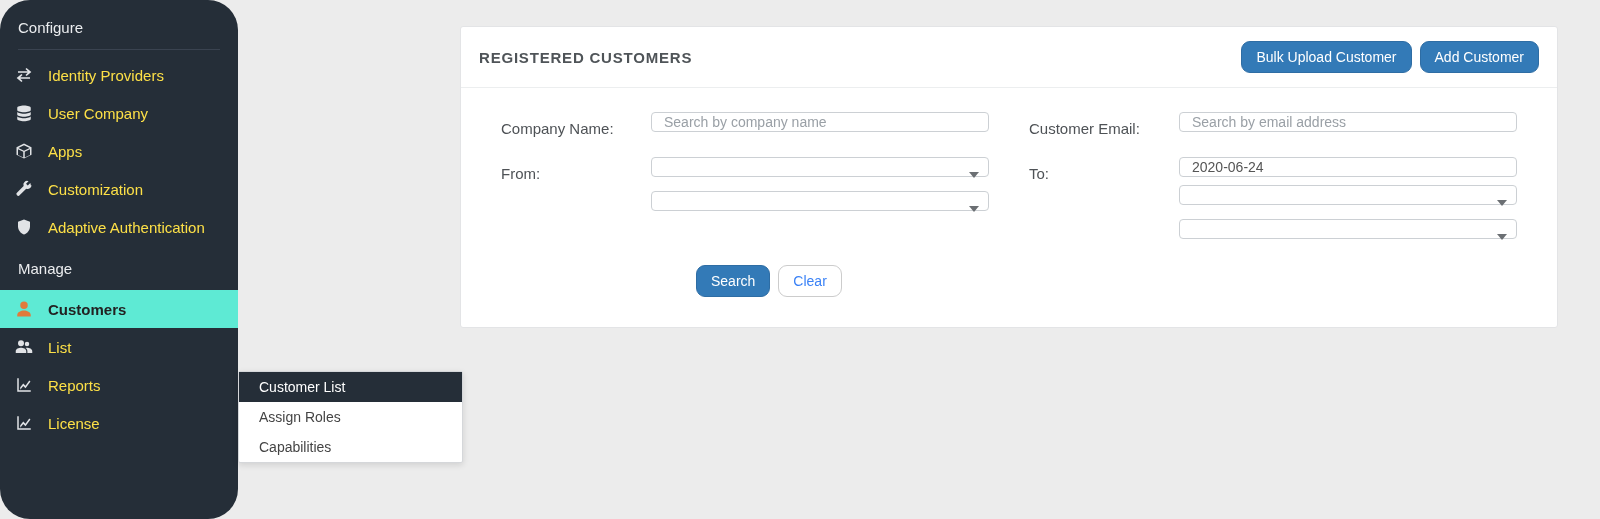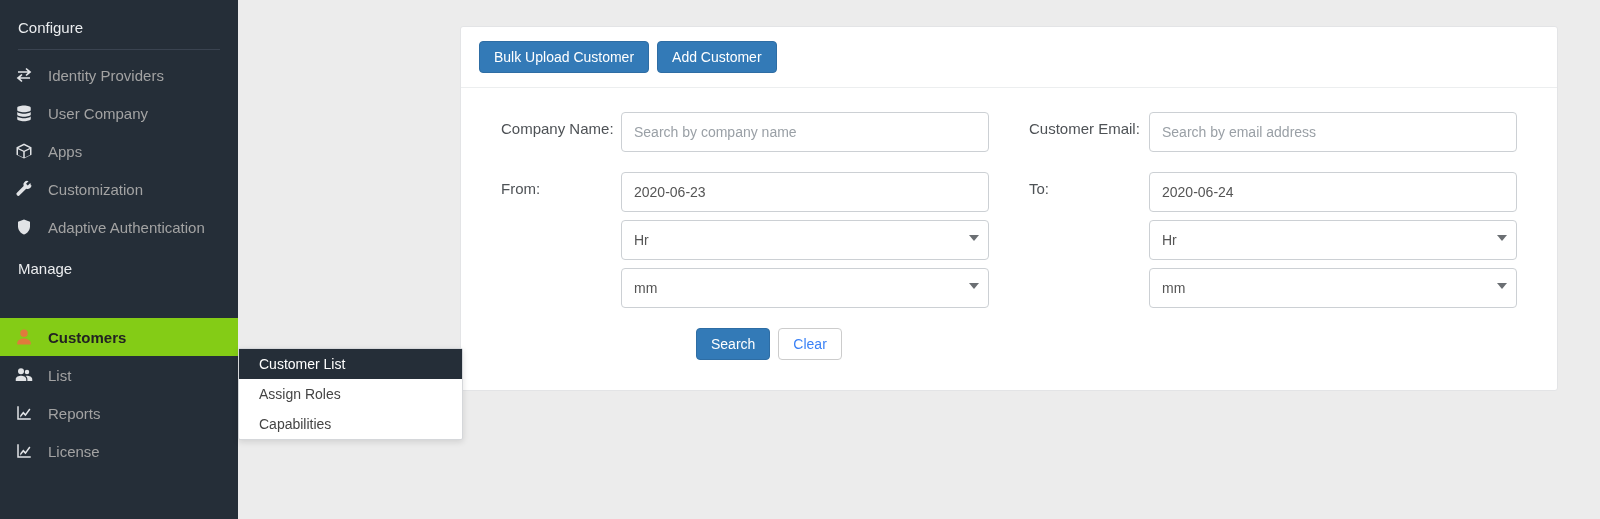--- a/index.html
+++ b/index.html
@@ -11,60 +11,60 @@
   overflow: hidden;
   display: flex;
 }
 .sidebar {
   width: 238px;
   background: #252e38;
   color: #e8e9eb;
   flex-shrink: 0;
   padding-top: 14px;
   position: relative;
+  border-radius: 30px;
 }
 .sidebar-section-header {
   font-size: 15px;
   font-weight: 400;
   color: #ebedef;
   padding: 5px 18px 13px 18px;
 }
 .sidebar-divider {
   height: 1px;
   background: #3a4350;
   margin: 0 18px 6px 18px;
 }
 .sidebar-item {
   display: flex;
   align-items: center;
   padding: 9px 14px;
   cursor: pointer;
   gap: 14px;
   font-size: 15px;
-  color: #a3a3a3;
+  color: #fde047;
 }
 .sidebar-item.active {
-  background: #84cc16;
+  background: #5eead4;
   color: #222;
   font-weight: 600;
-  margin-top: 28px;
 }
 .sidebar-item.active .sidebar-icon svg { fill: #e07b3c; }
 .sidebar-icon {
   width: 20px;
   height: 20px;
   display: flex;
   align-items: center;
   justify-content: center;
 }
 .sidebar-icon svg { fill: #e1e3e6; width: 18px; height: 18px; }
 .submenu {
   position: absolute;
   left: 238px;
-  top: 348px;
+  top: 371px;
   width: 225px;
   background: #ffffff;
   border: 1px solid #d5d7da;
   box-shadow: 0 2px 6px rgba(0,0,0,0.12);
   border-radius: 2px;
 }
 .submenu-item {
   padding: 7px 20px;
   font-size: 14px;
   color: #444;
@@ -93,21 +93,21 @@
 .panel-title {
   font-size: 15px;
   font-weight: 700;
   color: #4f5458;
   letter-spacing: 0.8px;
 }
 .header-buttons { display: flex; gap: 8px; }
 .btn {
   font-size: 14px;
   padding: 7px 14px;
-  border-radius: 4px;
+  border-radius: 9px;
   cursor: pointer;
   border: 1px solid transparent;
 }
 .btn-primary {
   background: #337ab7;
   color: #fff;
   border-color: #2e6da4;
 }
 .btn-default {
   background: #fff;
@@ -118,37 +118,38 @@
   padding: 24px 40px 30px 40px;
 }
 .filter-row {
   display: flex;
   gap: 40px;
   margin-bottom: 20px;
 }
 .filter-col {
   display: flex;
   align-items: flex-start;
+  gap: 30px;
   flex: 1;
 }
 .filter-label {
   width: 120px;
   font-size: 15px;
   color: #4e5256;
   padding-top: 8px;
 }
 .filter-inputs {
   flex: 1;
   display: flex;
   flex-direction: column;
   gap: 8px;
 }
 .form-control, select.form-control {
   width: 100%;
-  height: 40px;
+  height: 20px;
   padding: 8px 12px;
   font-size: 14px;
   color: #555;
   background: #fff;
   border: 1px solid #ccd0d4;
   border-radius: 4px;
 }
 .form-control::placeholder { color: #9aa0a6; }
 select.form-control { appearance: none; background-image: none; padding-right: 28px; position: relative; }
 .select-wrap { position: relative; }
@@ -256,20 +257,21 @@
   <div class="submenu">
     <div class="submenu-item active">Customer List</div>
     <div class="submenu-item">Assign Roles</div>
     <div class="submenu-item">Capabilities</div>
   </div>
 </div>
 
 <div class="content">
   <div class="panel">
     <div class="panel-header">
+      <div class="panel-title">REGISTERED CUSTOMERS</div>
       <div class="header-buttons">
         <button class="btn btn-primary">Bulk Upload Customer</button>
         <button class="btn btn-primary">Add Customer</button>
       </div>
     </div>
     <div class="panel-body">
 
       <div class="filter-row">
         <div class="filter-col">
           <div class="filter-label">Company Name:</div>
@@ -282,21 +284,20 @@
           <div class="filter-inputs">
             <input class="form-control" placeholder="Search by email address" style="">
           </div>
         </div>
       </div>
 
       <div class="filter-row">
         <div class="filter-col">
           <div class="filter-label">From:</div>
           <div class="filter-inputs">
-            <input class="form-control" value="2020-06-23" style="">
             <div class="select-wrap"><select class="form-control"><option>Hr</option></select></div>
             <div class="select-wrap"><select class="form-control"><option>mm</option></select></div>
           </div>
         </div>
         <div class="filter-col">
           <div class="filter-label">To:</div>
           <div class="filter-inputs">
             <input class="form-control" value="2020-06-24" style="">
             <div class="select-wrap"><select class="form-control"><option>Hr</option></select></div>
             <div class="select-wrap"><select class="form-control"><option>mm</option></select></div>

